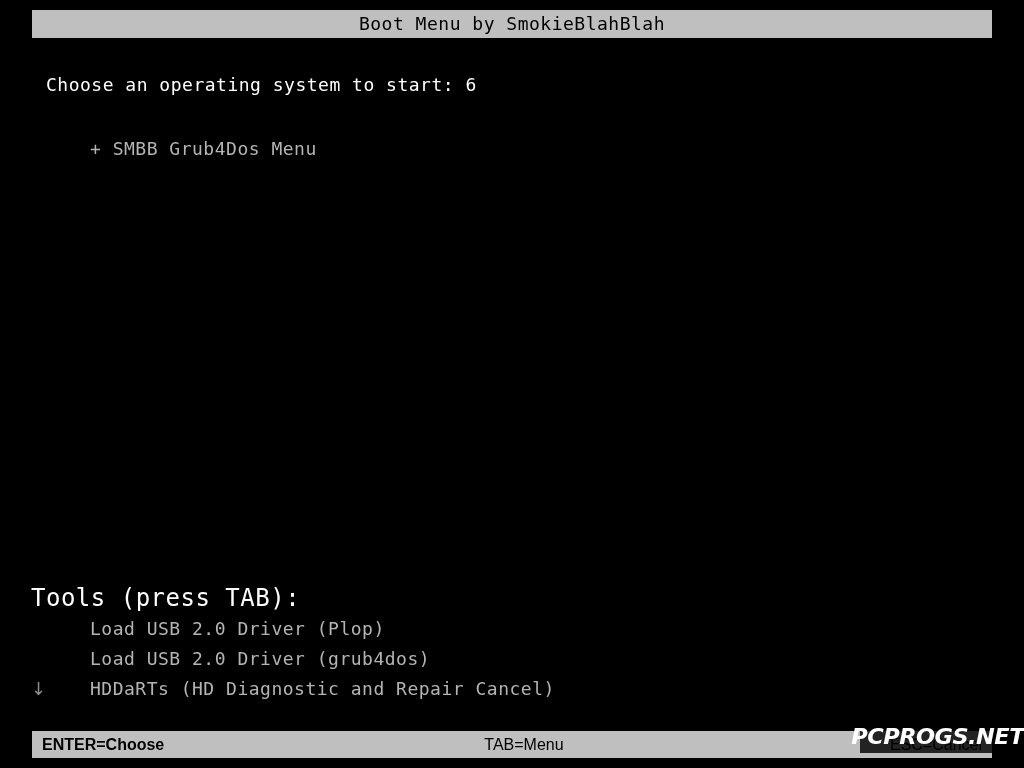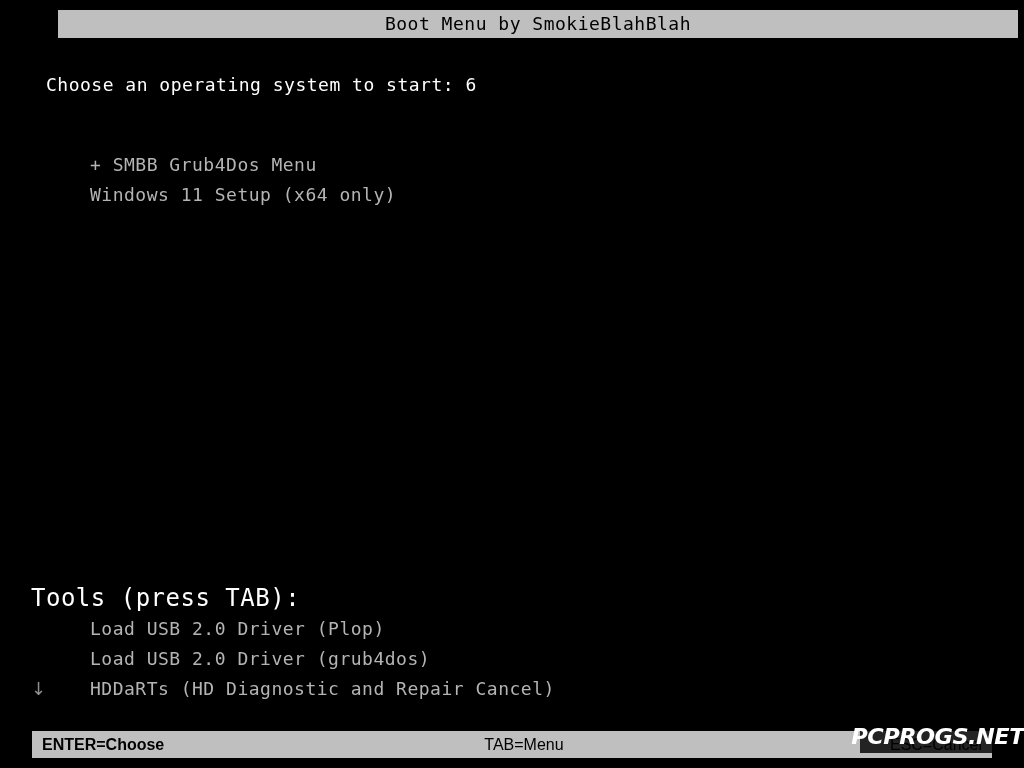--- a/index.html
+++ b/index.html
@@ -24,21 +24,20 @@
     width: 960px;
     height: 28px;
     background: #bfbfbf;
     color: #000000;
     display: flex;
     align-items: center;
     justify-content: center;
     font-size: 18px;
     letter-spacing: 0.5px;
     line-height: 28px;
-    margin-left: 26px;
   }
 
   
   #prompt-line {
     position: absolute;
     left: 46px;
     top: 74px;
     font-size: 18px;
     color: #ffffff;
     letter-spacing: 0.5px;
@@ -57,21 +56,21 @@
     height: 30px;
     line-height: 30px;
     font-size: 18px;
     letter-spacing: 0.5px;
     color: #b4b4b4;
     white-space: pre;
   }
   .os-row .os-inner {
     position: absolute;
     left: 90px;
-    top: 16px;
+    top: 0;
     white-space: pre;
   }
   .os-row.selected {
     background: transparent;
   }
   .os-row.selected .hl {
     position: absolute;
     left: 88px;
     top: 1px;
     width: 807px;
@@ -178,23 +177,20 @@
   <div id="title-bar">
     <span>Boot Menu by SmokieBlahBlah</span>
   </div>
 
   <div id="prompt-line">Choose an operating system to start: 6</div>
 
   <div id="os-list">
     <div class="os-row">
       <span class="os-inner">+ SMBB Grub4Dos Menu</span>
     </div>
-    <div class="os-row">
-      <span class="os-inner">Windows 11 Setup (x64 only)</span>
-    </div>
   </div>
 
   <div id="tools-heading">Tools (press TAB):</div>
   <div id="tools-list">
     <div class="tool-row">
       <span class="tool-inner">Load USB 2.0 Driver (Plop)</span>
     </div>
     <div class="tool-row">
       <span class="tool-inner">Load USB 2.0 Driver (grub4dos)</span>
     </div>

